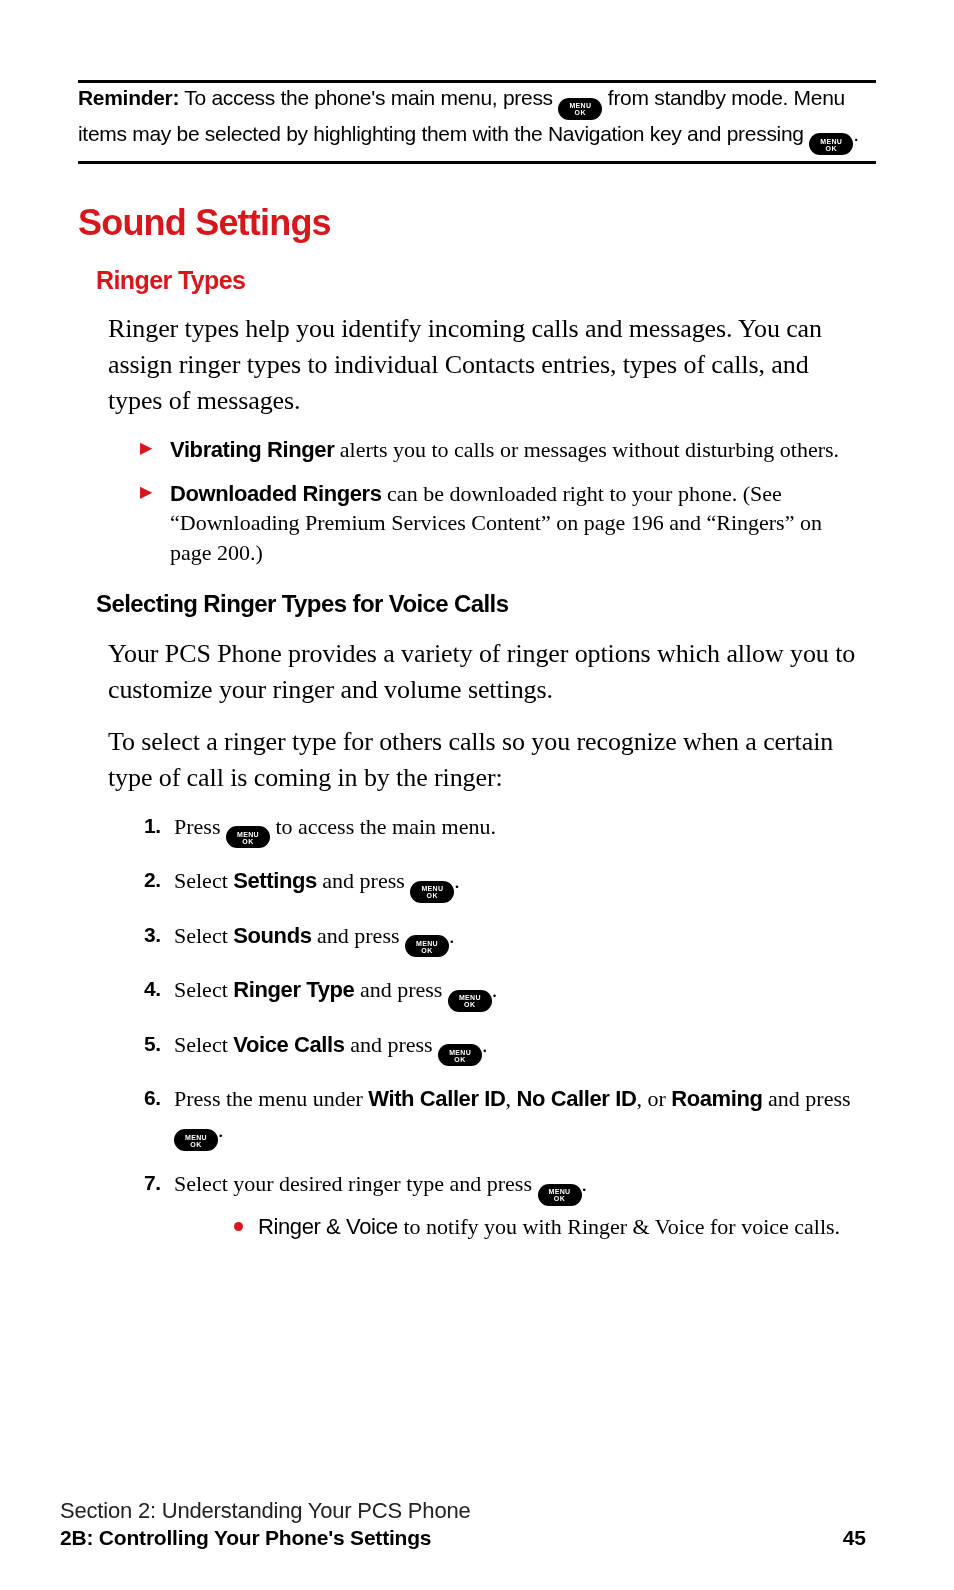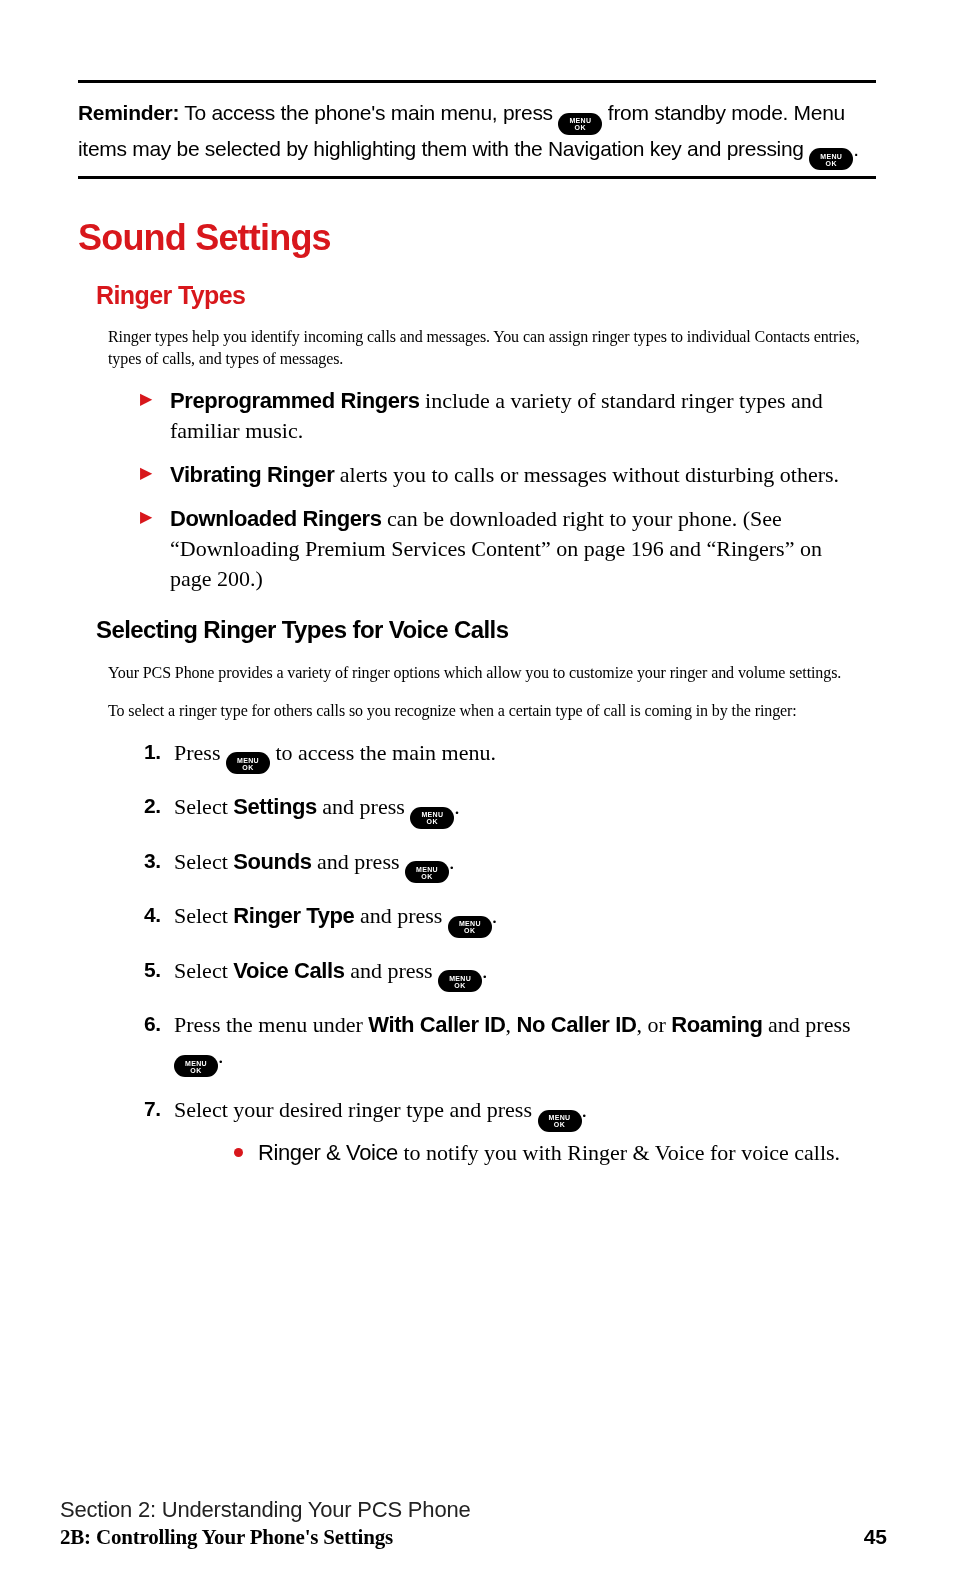--- a/index.html
+++ b/index.html
@@ -12,21 +12,21 @@
   }
   .page {
     padding: 80px 78px 0 78px;
   }
   .sans { font-family: 'Helvetica Neue', Helvetica, Arial, sans-serif; }
 
   
   .reminder {
     border-top: 3px solid #000;
     border-bottom: 3px solid #000;
-    padding: 16px 0 6px 0;
+    padding: 1px 0 6px 0;
     font-family: 'Helvetica Neue', Helvetica, Arial, sans-serif;
     font-size: 21px;
     line-height: 1.35;
     letter-spacing: -0.3px;
     font-stretch: condensed;
   }
   .reminder b { font-weight: 700; }
 
   
   h1.sound {
@@ -45,21 +45,21 @@
     font-weight: 800;
     color: #d8171c;
     font-size: 25px;
     letter-spacing: -0.6px;
     margin-left: 18px;
     margin-bottom: 16px;
   }
 
   
   p.body {
-    font-size: 16px;
+    font-size: 26px;
     line-height: 1.38;
     margin-left: 30px;
     margin-right: 8px;
     margin-bottom: 16px;
     letter-spacing: -0.1px;
   }
 
   
   .tri-list {
     margin-left: 62px;
@@ -169,41 +169,40 @@
     line-height: 1;
     padding-top: 1px;
   }
   .menuok .t1 { font-size: 7px; letter-spacing: 0.3px; }
   .menuok .t2 { font-size: 7px; letter-spacing: 0.5px; }
 
   
   .footer {
     position: absolute;
     left: 60px;
-    right: 67px;
+    right: 88px;
     bottom: 40px;
     font-family: 'Helvetica Neue', Helvetica, Arial, sans-serif;
   }
   .footer .line1 {
     font-size: 22px;
     font-weight: 300;
     letter-spacing: -0.2px;
     color: #222;
     margin-bottom: 2px;
   }
   .footer .line2row {
     display: flex;
     justify-content: space-between;
     align-items: baseline;
   }
   .footer .line2 {
     font-size: 21px;
     font-weight: 700;
     letter-spacing: -0.2px;
-    font-family: Liberation Serif, serif;
   }
   .footer .pnum {
     font-size: 21px;
     font-weight: 700;
   }
 </style>
 </head>
 <body>
 
 <div class="page">
@@ -219,23 +218,20 @@
   </div>
 
   <h1 class="sound">Sound Settings</h1>
 
   <h2 class="ringer">Ringer Types</h2>
 
   <p class="body">Ringer types help you identify incoming calls and messages. You can assign ringer types to individual Contacts entries, types of calls, and types of messages.</p>
 
   <div class="tri-list">
     <div class="tri-item">
-      <b>Preprogrammed Ringers</b><span> include a variety of standard ringer types and familiar music.</span>
-    </div>
-    <div class="tri-item">
       <b>Vibrating Ringer</b><span> alerts you to calls or messages without disturbing others.</span>
     </div>
     <div class="tri-item">
       <b>Downloaded Ringers</b><span> can be downloaded right to your phone. (See “Downloading Premium Services Content” on page 196 and “Ringers” on page 200.)</span>
     </div>
   </div>
 
   <h3 class="selecting">Selecting Ringer Types for Voice Calls</h3>
 
   <p class="body">Your PCS Phone provides a variety of ringer options which allow you to customize your ringer and volume settings.</p>

